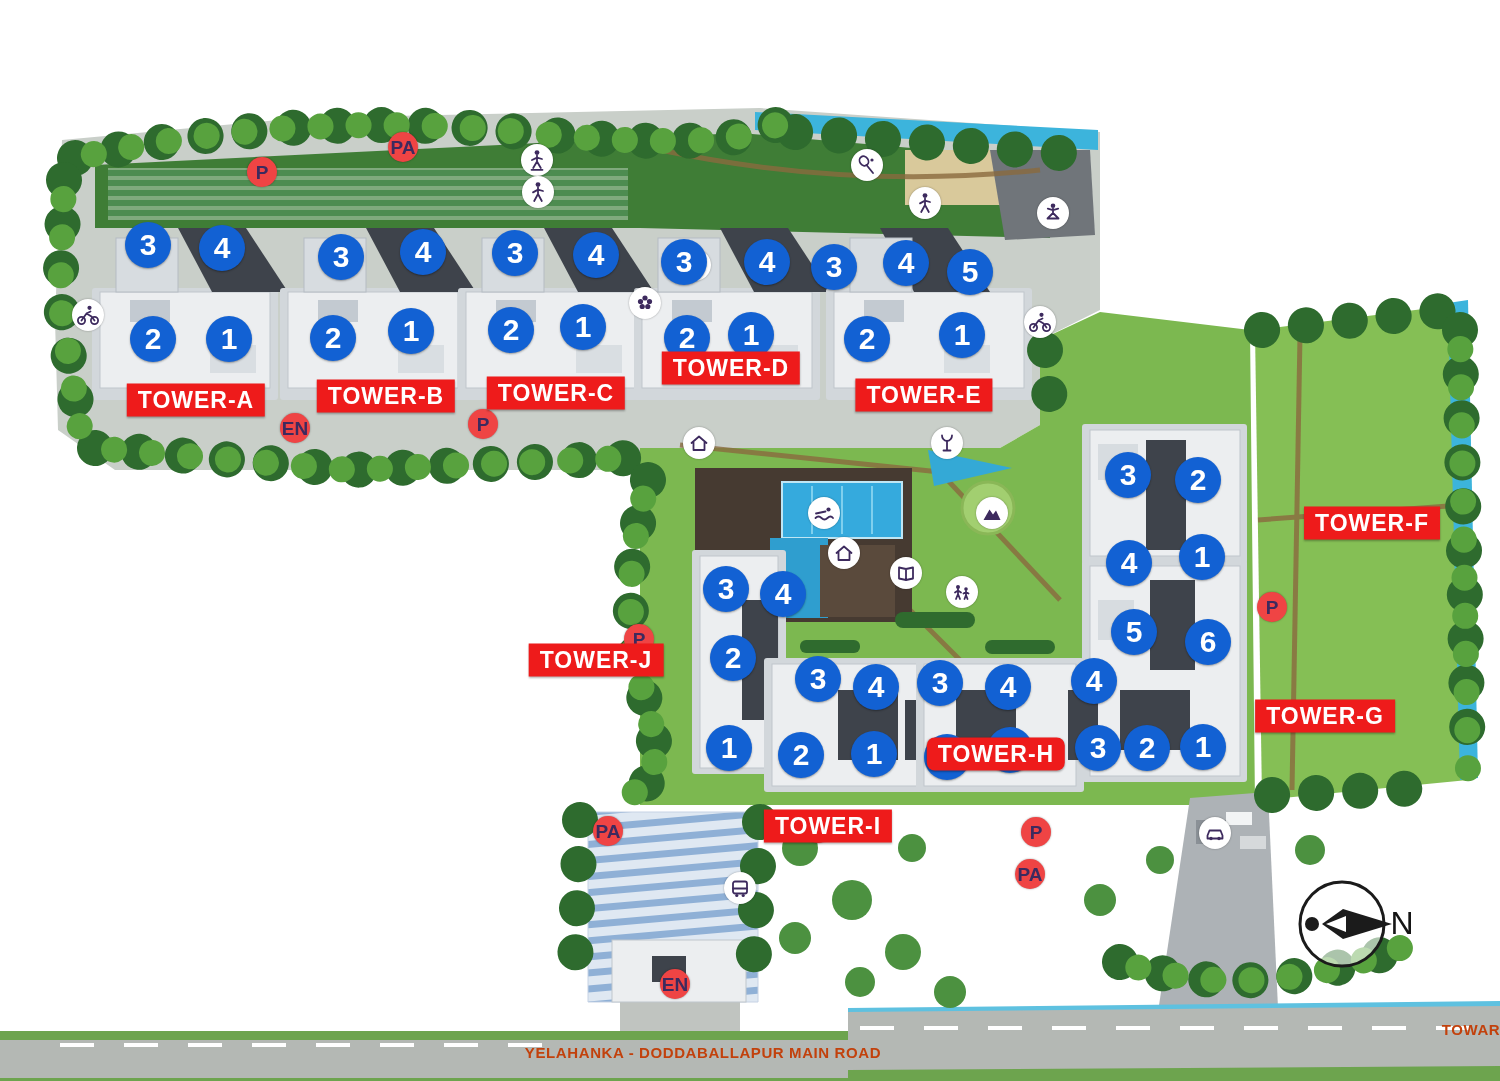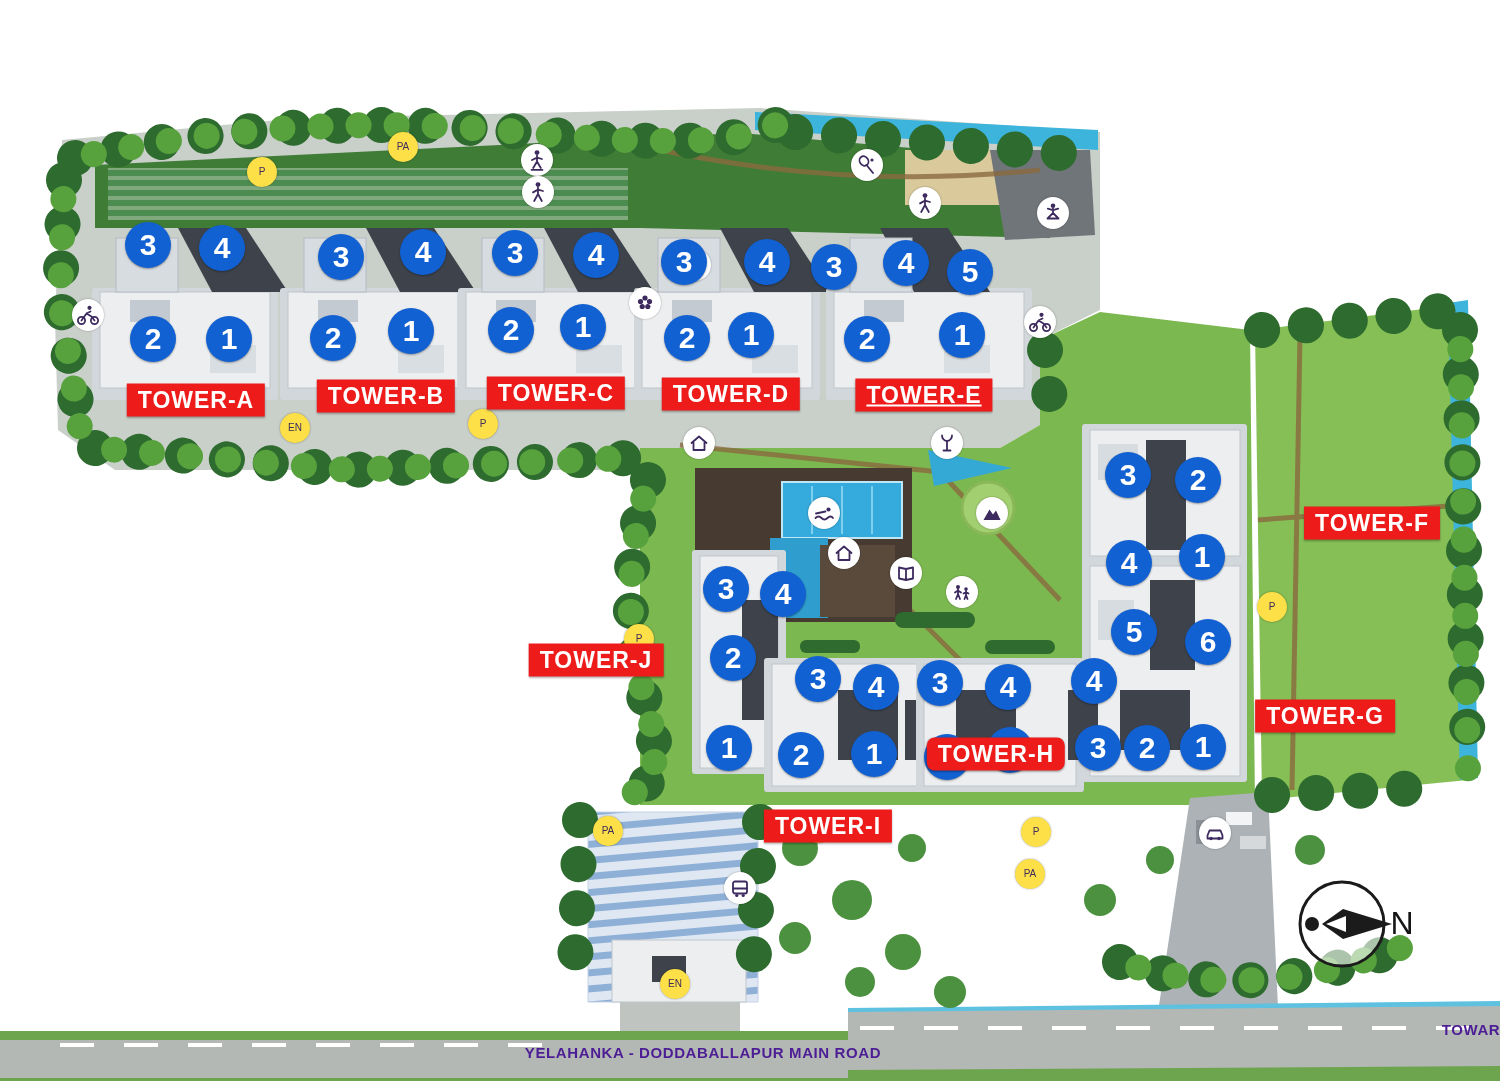--- a/index.html
+++ b/index.html
@@ -18,32 +18,32 @@
     background:var(--blue);color:#fff;display:flex;align-items:center;justify-content:center;
     font-size:30px;font-weight:700;transform:translate(-50%,-50%);
     box-shadow:0 1px 2px rgba(0,0,0,.35);z-index:30;line-height:1;
   }
   .tower-label{
     position:absolute;background:var(--red);color:#fff;font-size:23px;font-weight:700;
     padding:3px 11px;letter-spacing:1px;white-space:nowrap;transform:translate(-50%,-50%);
     z-index:40;box-shadow:0 1px 2px rgba(0,0,0,.3);
   }
   .amenity-marker{
-    position:absolute;width:30px;height:30px;border-radius:50%;background:#fde047;
+    position:absolute;width:30px;height:30px;border-radius:50%;background:#ef4444;
     color:var(--purple);display:flex;align-items:center;justify-content:center;
-    font-size:10px;font-weight:400;transform:translate(-50%,-50%);
+    font-size:19px;font-weight:700;transform:translate(-50%,-50%);
     box-shadow:0 0 2px rgba(0,0,0,.4);z-index:20;line-height:1;
   }
   .icon-marker{
     position:absolute;width:32px;height:32px;border-radius:50%;background:#fff;
     color:var(--purple);display:flex;align-items:center;justify-content:center;
     transform:translate(-50%,-50%);box-shadow:0 0 2px rgba(0,0,0,.35);z-index:18;
   }
   .road-label{
-    position:absolute;color:#4c1d95;font-size:15px;font-weight:700;letter-spacing:.6px;
+    position:absolute;color:#c2410c;font-size:15px;font-weight:700;letter-spacing:.6px;
     transform:translate(-50%,-50%);z-index:15;white-space:nowrap;
   }
   .compass-n{
     position:absolute;color:#151515;font-size:32px;font-weight:400;
     transform:translate(-50%,-50%);z-index:15;
   }
 </style>
 </head>
 <body>
 
@@ -264,27 +264,27 @@
     <div class="tower-label" style="left: 386px; top: 396px;">TOWER-B</div>
     <div class="unit-marker" style="left: 515px; top: 253px;">3</div>
     <div class="unit-marker" style="left: 596px; top: 255px;">4</div>
     <div class="unit-marker" style="left: 511px; top: 330px;">2</div>
     <div class="unit-marker" style="left: 583px; top: 327px;">1</div>
     <div class="tower-label" style="left: 556px; top: 393px;">TOWER-C</div>
     <div class="unit-marker" style="left: 684px; top: 262px;">3</div>
     <div class="unit-marker" style="left: 767px; top: 262px;">4</div>
     <div class="unit-marker" style="left: 687px; top: 338px;">2</div>
     <div class="unit-marker" style="left: 751px; top: 335px;">1</div>
-    <div class="tower-label" style="left: 731px; top: 394px;">TOWER-D</div>
+    <div class="tower-label" style="left: 731px; top: 368px;">TOWER-D</div>
     <div class="unit-marker" style="left: 834px; top: 267px;">3</div>
     <div class="unit-marker" style="left: 906px; top: 263px;">4</div>
     <div class="unit-marker" style="left: 970px; top: 272px;">5</div>
     <div class="unit-marker" style="left: 867px; top: 339px;">2</div>
     <div class="unit-marker" style="left: 962px; top: 335px;">1</div>
-    <div class="tower-label" style="left: 924px; top: 395px; text-decoration: underline;">TOWER-E</div>
+    <div class="tower-label" style="left: 924px; top: 395px;">TOWER-E</div>
     <div class="unit-marker" style="left: 1128px; top: 475px;">3</div>
     <div class="unit-marker" style="left: 1198px; top: 480px;">2</div>
     <div class="unit-marker" style="left: 1129px; top: 563px;">4</div>
     <div class="unit-marker" style="left: 1202px; top: 557px;">1</div>
     <div class="tower-label" style="left: 1372px; top: 523px;">TOWER-F</div>
     <div class="unit-marker" style="left: 1134px; top: 632px;">5</div>
     <div class="unit-marker" style="left: 1208px; top: 642px;">6</div>
     <div class="unit-marker" style="left: 1094px; top: 681px;">4</div>
     <div class="unit-marker" style="left: 1098px; top: 748px;">3</div>
     <div class="unit-marker" style="left: 1147px; top: 748px;">2</div>

